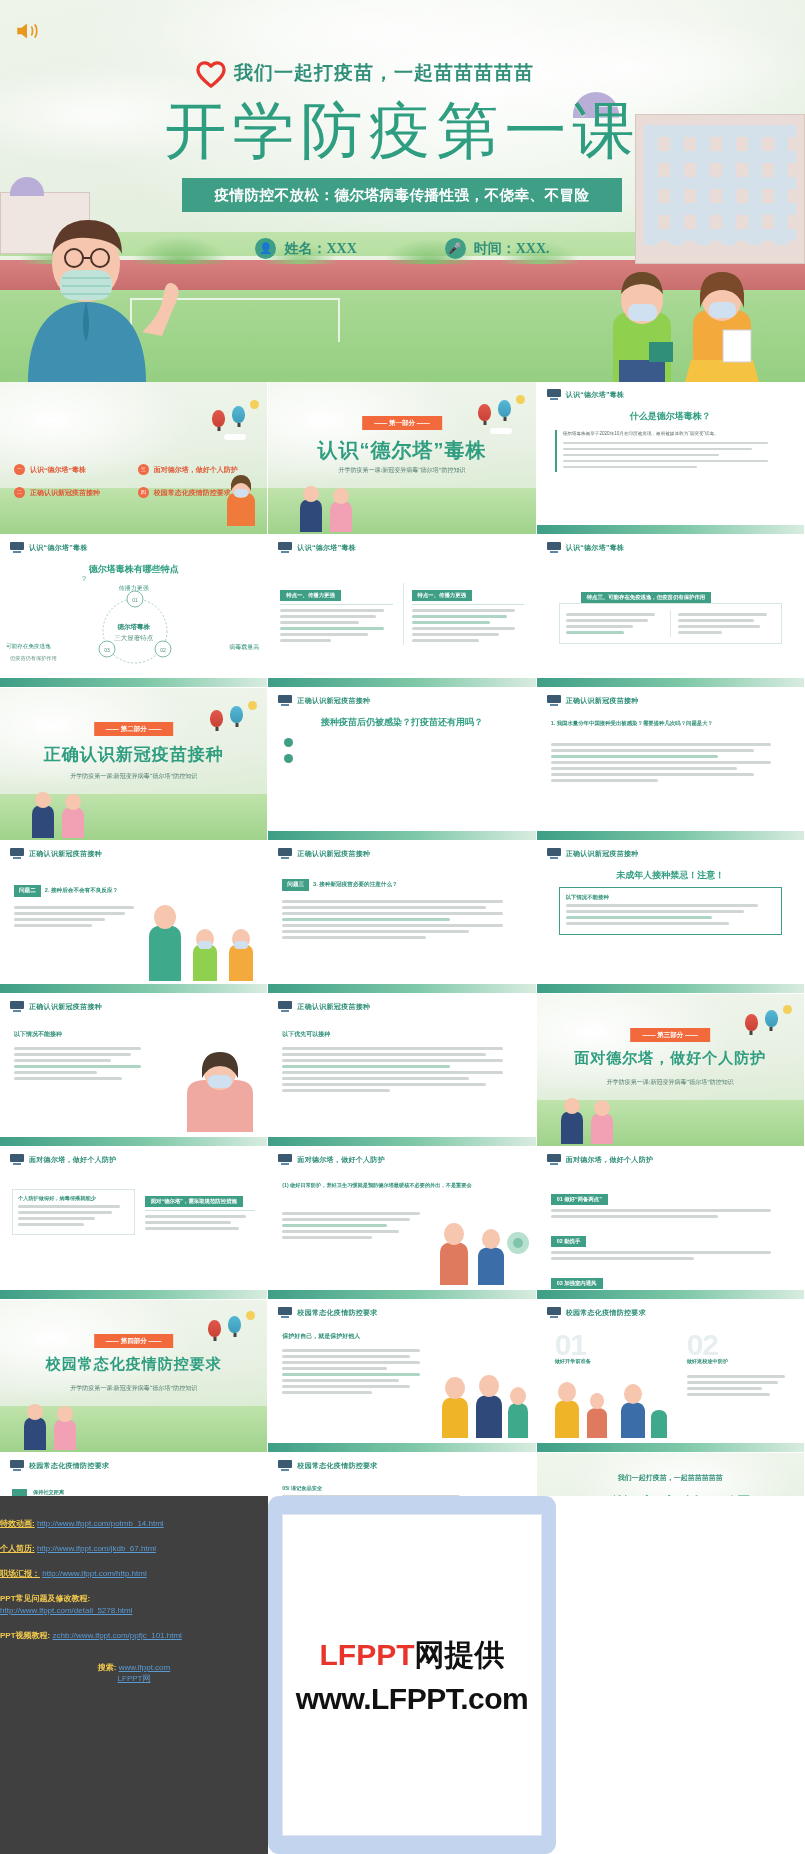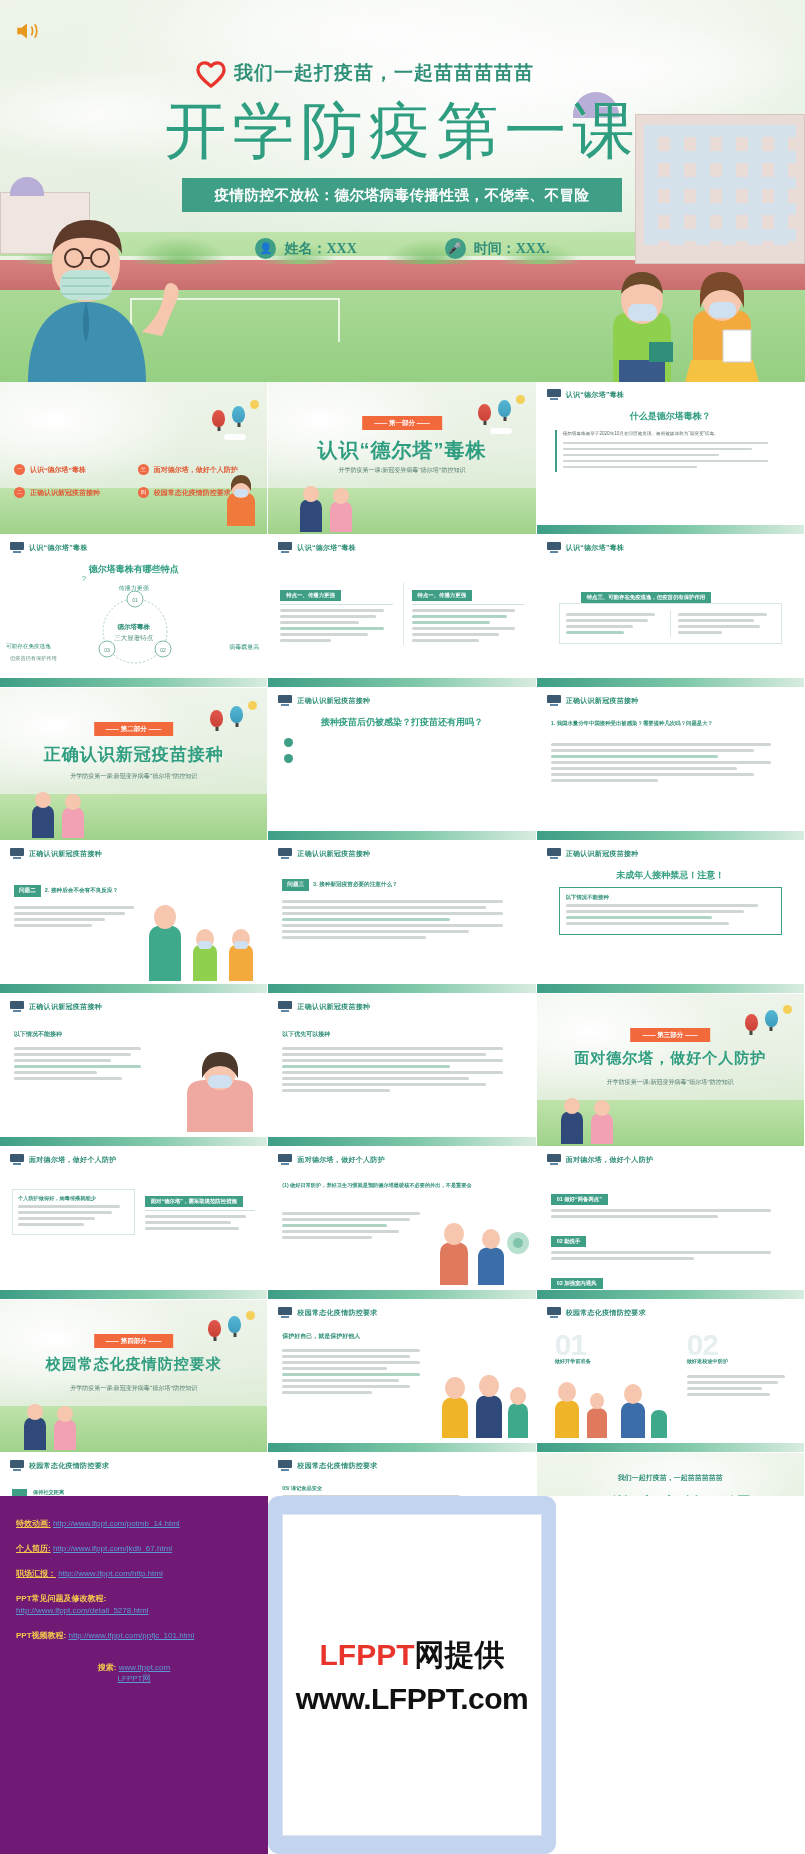--- a/index.html
+++ b/index.html
@@ -251,22 +251,22 @@
   .mini-meta span.dot{
     display:inline-block; width:8px;height:8px;border-radius:50%;
     background:#3e9e86; margin-right:3px; vertical-align:-1px;
   }
 
   
   .footer {
     position:absolute; top:1496px; left:0; width:805px; height:358px; background:#fff;
   }
   .foot-black {
-    position:absolute; left:0; top:0; width:268px; height:358px; background:#701a75;
-    padding:22px 16px; color:#fff;
+    position:absolute; left:0; top:0; width:268px; height:358px; background:#404040;
+    padding:22px 0; color:#fff;
   }
   .fb-row { margin-bottom:13px; font-size:8px; line-height:1.5; }
   .fb-k { color:#f2c94c; font-weight:700; text-decoration:underline; }
   .fb-k.plain { text-decoration:none; }
   .fb-v { color:#5b9bd5; text-decoration:underline; word-break:break-all; }
   .fb-center { text-align:center; margin-top:20px; font-size:8px; }
 
   .wm-panel {
     position:absolute; left:268px; top:0; width:288px; height:358px;
     background:#c3d4ee; padding:18px 14px;border-radius:11px;
@@ -904,21 +904,21 @@
     <div class="fb-row">
       <span class="fb-k">职场汇报：</span>
       <span class="fb-v">http://www.lfppt.com/http.html</span>
     </div>
     <div class="fb-row">
       <div class="fb-k plain">PPT常见问题及修改教程:</div>
       <div class="fb-v">http://www.lfppt.com/detail_5278.html</div>
     </div>
     <div class="fb-row">
       <span class="fb-k plain">PPT视频教程:</span>
-      <span class="fb-v">http://www.lfppt.com/ppfjc_101.html</span>
+      <span class="fb-v">zchb://www.lfppt.com/ppfjc_101.html</span>
     </div>
     <div class="fb-center">
       <span class="fb-k plain">搜索:</span>
       <span class="fb-v">www.lfppt.com</span>
       <div class="fb-v">LFPPT网</div>
     </div>
   </div>
 
   <div class="wm-panel">
     <div class="wm-inner">

